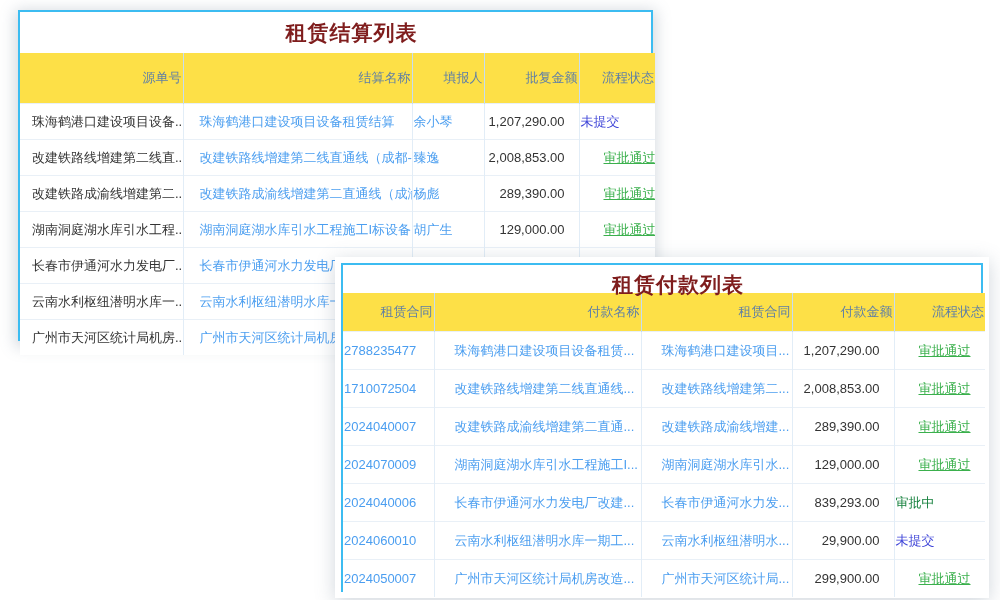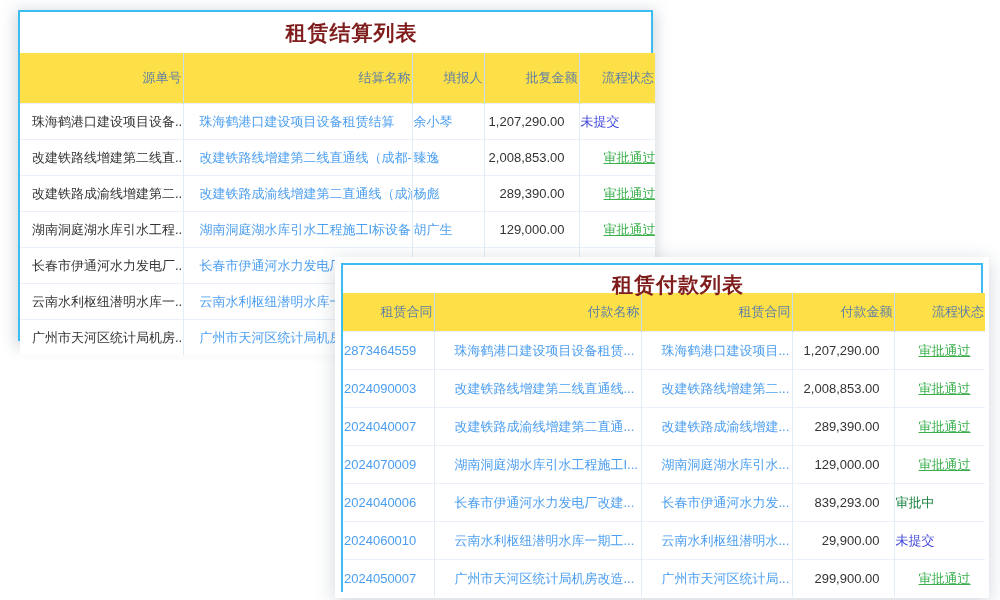--- a/index.html
+++ b/index.html
@@ -167,28 +167,28 @@
       <tr>
         <th>租赁合同</th>
         <th>付款名称</th>
         <th>租赁合同</th>
         <th>付款金额</th>
         <th>流程状态</th>
       </tr>
     </thead>
     <tbody>
       <tr>
-        <td class="link center">2873464559</td>
+        <td class="link center">2788235477</td>
         <td class="link left pl20">珠海鹤港口建设项目设备租赁...</td>
         <td class="link left pl20">珠海鹤港口建设项目...</td>
         <td class="dark right pr14">1,207,290.00</td>
         <td class="st-green u center">审批通过</td>
       </tr>
       <tr>
-        <td class="link center">2024090003</td>
+        <td class="link center">1710072504</td>
         <td class="link left pl20">改建铁路线增建第二线直通线...</td>
         <td class="link left pl20">改建铁路线增建第二...</td>
         <td class="dark right pr14">2,008,853.00</td>
         <td class="st-green u center">审批通过</td>
       </tr>
       <tr>
         <td class="link center">2024040007</td>
         <td class="link left pl20">改建铁路成渝线增建第二直通...</td>
         <td class="link left pl20">改建铁路成渝线增建...</td>
         <td class="dark right pr14">289,390.00</td>

